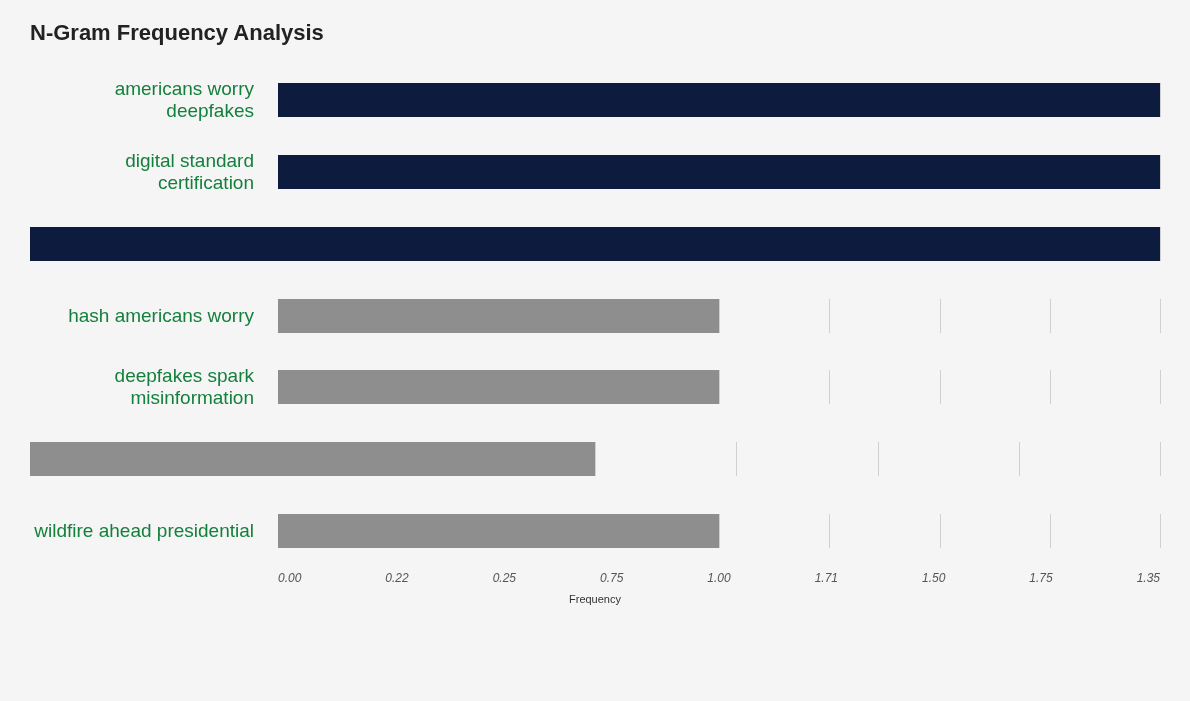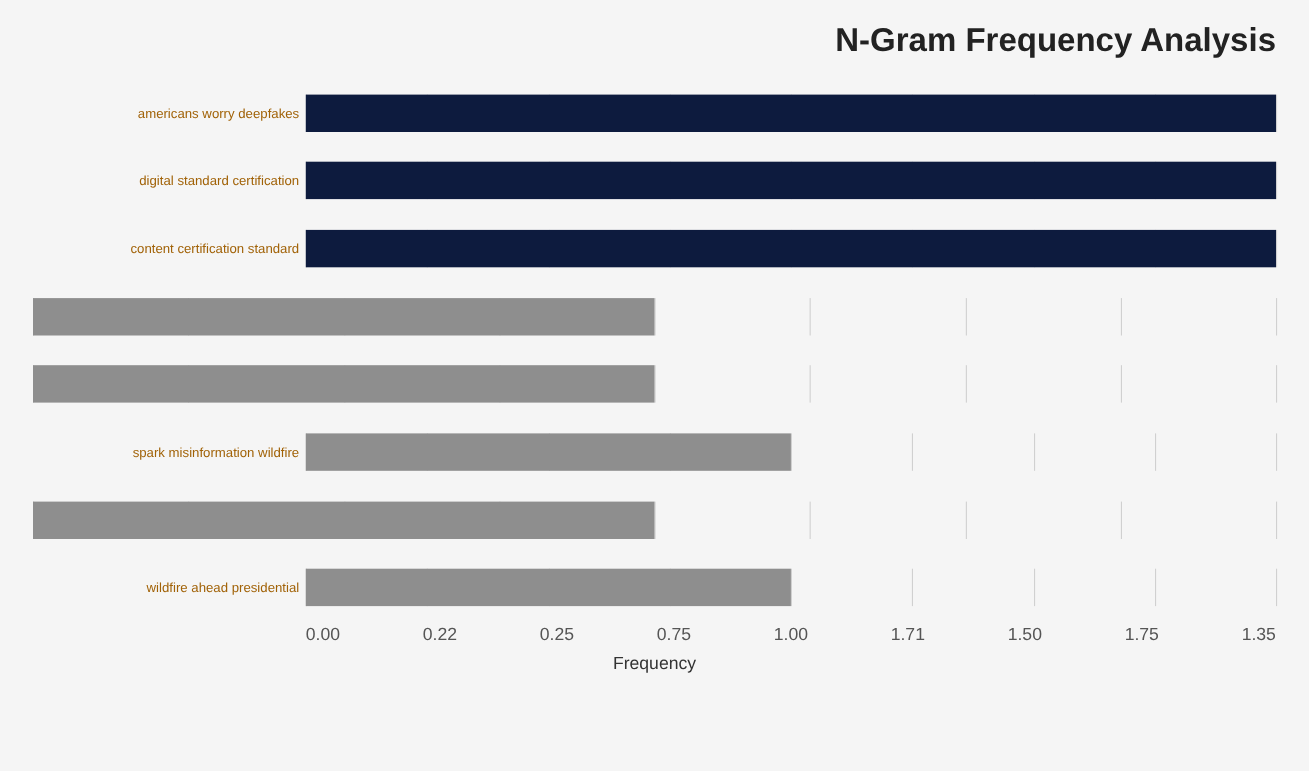--- a/index.html
+++ b/index.html
@@ -13,45 +13,45 @@
       justify-content: center;
     }
     .chart-container {
       width: 1190px;
       height: 701px;
       background: #f5f5f5;
       padding: 20px 30px 60px 30px;
       position: relative;
     }
     .chart-title {
-      text-align: right;
-      font-size: 30px;
+      text-align: left;
+      font-size: 22px;
       font-weight: bold;
       color: #222;
       margin-bottom: 18px;
     }
     .chart-area {
       display: flex;
       flex-direction: column;
       width: 100%;
       height: calc(100% - 80px);
       position: relative;
     }
     .bar-row {
       display: flex;
       align-items: center;
       flex: 1;
       min-height: 44px;
     }
     .bar-label {
       width: 248px;
       text-align: right;
-      padding-right: 6px;
-      font-size: 12px;
-      color: #a16207;
+      padding-right: 24px;
+      font-size: 19px;
+      color: #15803d;
       flex-shrink: 0;
     }
     .bar-track {
       flex: 1;
       position: relative;
       height: 34px;
       display: flex;
       align-items: center;
     }
     .bar-fill {
@@ -65,27 +65,28 @@
       background: #8e8e8e;
     }
     .x-axis-labels {
       display: flex;
       width: calc(100% - 248px);
       margin-left: 248px;
       justify-content: space-between;
       margin-top: 4px;
     }
     .x-tick {
-      font-size: 16px;
+      font-size: 12px;
       color: #555;
       text-align: right;
+      font-style: italic;
     }
     .x-axis-title {
       text-align: center;
-      font-size: 16px;
+      font-size: 11px;
       color: #333;
       margin-top: 8px;
     }
     .bars-wrapper {
       position: relative;
       flex: 1;
       display: flex;
       flex-direction: column;
     }
   </style>
@@ -121,64 +122,50 @@
             <div style="position: absolute; top: 0px; bottom: 0px; left: 37.5%; width: 1px; background: rgb(208, 208, 208); pointer-events: none;"></div>
             <div style="position: absolute; top: 0px; bottom: 0px; left: 50%; width: 1px; background: rgb(208, 208, 208); pointer-events: none;"></div>
             <div style="position: absolute; top: 0px; bottom: 0px; left: 62.5%; width: 1px; background: rgb(208, 208, 208); pointer-events: none;"></div>
             <div style="position: absolute; top: 0px; bottom: 0px; left: 75%; width: 1px; background: rgb(208, 208, 208); pointer-events: none;"></div>
             <div style="position: absolute; top: 0px; bottom: 0px; left: 87.5%; width: 1px; background: rgb(208, 208, 208); pointer-events: none;"></div>
             <div style="position: absolute; top: 0px; bottom: 0px; left: 100%; width: 1px; background: rgb(208, 208, 208); pointer-events: none;"></div>
             <div class="bar-fill dark-blue" style="width: 100%; position: relative; z-index: 1;"></div>
           </div>
         </div>
         <div class="bar-row">
-          <div class="bar-label">content certification standard</div>
           <div class="bar-track" style="position: relative;">
             <div style="position: absolute; top: 0px; bottom: 0px; left: 0%; width: 1px; background: rgb(208, 208, 208); pointer-events: none;"></div>
             <div style="position: absolute; top: 0px; bottom: 0px; left: 12.5%; width: 1px; background: rgb(208, 208, 208); pointer-events: none;"></div>
             <div style="position: absolute; top: 0px; bottom: 0px; left: 25%; width: 1px; background: rgb(208, 208, 208); pointer-events: none;"></div>
             <div style="position: absolute; top: 0px; bottom: 0px; left: 37.5%; width: 1px; background: rgb(208, 208, 208); pointer-events: none;"></div>
             <div style="position: absolute; top: 0px; bottom: 0px; left: 50%; width: 1px; background: rgb(208, 208, 208); pointer-events: none;"></div>
             <div style="position: absolute; top: 0px; bottom: 0px; left: 62.5%; width: 1px; background: rgb(208, 208, 208); pointer-events: none;"></div>
             <div style="position: absolute; top: 0px; bottom: 0px; left: 75%; width: 1px; background: rgb(208, 208, 208); pointer-events: none;"></div>
             <div style="position: absolute; top: 0px; bottom: 0px; left: 87.5%; width: 1px; background: rgb(208, 208, 208); pointer-events: none;"></div>
             <div style="position: absolute; top: 0px; bottom: 0px; left: 100%; width: 1px; background: rgb(208, 208, 208); pointer-events: none;"></div>
             <div class="bar-fill dark-blue" style="width: 100%; position: relative; z-index: 1;"></div>
           </div>
         </div>
         <div class="bar-row">
-          <div class="bar-track" style="position: relative;">
-            <div style="position: absolute; top: 0px; bottom: 0px; left: 0%; width: 1px; background: rgb(208, 208, 208); pointer-events: none;"></div>
-            <div style="position: absolute; top: 0px; bottom: 0px; left: 12.5%; width: 1px; background: rgb(208, 208, 208); pointer-events: none;"></div>
-            <div style="position: absolute; top: 0px; bottom: 0px; left: 25%; width: 1px; background: rgb(208, 208, 208); pointer-events: none;"></div>
-            <div style="position: absolute; top: 0px; bottom: 0px; left: 37.5%; width: 1px; background: rgb(208, 208, 208); pointer-events: none;"></div>
-            <div style="position: absolute; top: 0px; bottom: 0px; left: 50%; width: 1px; background: rgb(208, 208, 208); pointer-events: none;"></div>
-            <div style="position: absolute; top: 0px; bottom: 0px; left: 62.5%; width: 1px; background: rgb(208, 208, 208); pointer-events: none;"></div>
-            <div style="position: absolute; top: 0px; bottom: 0px; left: 75%; width: 1px; background: rgb(208, 208, 208); pointer-events: none;"></div>
-            <div style="position: absolute; top: 0px; bottom: 0px; left: 87.5%; width: 1px; background: rgb(208, 208, 208); pointer-events: none;"></div>
-            <div style="position: absolute; top: 0px; bottom: 0px; left: 100%; width: 1px; background: rgb(208, 208, 208); pointer-events: none;"></div>
-            <div class="bar-fill gray" style="width: 50%; position: relative; z-index: 1;"></div>
-          </div>
-        </div>
-        <div class="bar-row">
-          <div class="bar-track" style="position: relative;">
-            <div style="position: absolute; top: 0px; bottom: 0px; left: 0%; width: 1px; background: rgb(208, 208, 208); pointer-events: none;"></div>
-            <div style="position: absolute; top: 0px; bottom: 0px; left: 12.5%; width: 1px; background: rgb(208, 208, 208); pointer-events: none;"></div>
-            <div style="position: absolute; top: 0px; bottom: 0px; left: 25%; width: 1px; background: rgb(208, 208, 208); pointer-events: none;"></div>
-            <div style="position: absolute; top: 0px; bottom: 0px; left: 37.5%; width: 1px; background: rgb(208, 208, 208); pointer-events: none;"></div>
-            <div style="position: absolute; top: 0px; bottom: 0px; left: 50%; width: 1px; background: rgb(208, 208, 208); pointer-events: none;"></div>
-            <div style="position: absolute; top: 0px; bottom: 0px; left: 62.5%; width: 1px; background: rgb(208, 208, 208); pointer-events: none;"></div>
-            <div style="position: absolute; top: 0px; bottom: 0px; left: 75%; width: 1px; background: rgb(208, 208, 208); pointer-events: none;"></div>
-            <div style="position: absolute; top: 0px; bottom: 0px; left: 87.5%; width: 1px; background: rgb(208, 208, 208); pointer-events: none;"></div>
-            <div style="position: absolute; top: 0px; bottom: 0px; left: 100%; width: 1px; background: rgb(208, 208, 208); pointer-events: none;"></div>
-            <div class="bar-fill gray" style="width: 50%; position: relative; z-index: 1;"></div>
-          </div>
-        </div>
-        <div class="bar-row">
-          <div class="bar-label">spark misinformation wildfire</div>
+          <div class="bar-label">hash americans worry</div>
+          <div class="bar-track" style="position: relative;">
+            <div style="position: absolute; top: 0px; bottom: 0px; left: 0%; width: 1px; background: rgb(208, 208, 208); pointer-events: none;"></div>
+            <div style="position: absolute; top: 0px; bottom: 0px; left: 12.5%; width: 1px; background: rgb(208, 208, 208); pointer-events: none;"></div>
+            <div style="position: absolute; top: 0px; bottom: 0px; left: 25%; width: 1px; background: rgb(208, 208, 208); pointer-events: none;"></div>
+            <div style="position: absolute; top: 0px; bottom: 0px; left: 37.5%; width: 1px; background: rgb(208, 208, 208); pointer-events: none;"></div>
+            <div style="position: absolute; top: 0px; bottom: 0px; left: 50%; width: 1px; background: rgb(208, 208, 208); pointer-events: none;"></div>
+            <div style="position: absolute; top: 0px; bottom: 0px; left: 62.5%; width: 1px; background: rgb(208, 208, 208); pointer-events: none;"></div>
+            <div style="position: absolute; top: 0px; bottom: 0px; left: 75%; width: 1px; background: rgb(208, 208, 208); pointer-events: none;"></div>
+            <div style="position: absolute; top: 0px; bottom: 0px; left: 87.5%; width: 1px; background: rgb(208, 208, 208); pointer-events: none;"></div>
+            <div style="position: absolute; top: 0px; bottom: 0px; left: 100%; width: 1px; background: rgb(208, 208, 208); pointer-events: none;"></div>
+            <div class="bar-fill gray" style="width: 50%; position: relative; z-index: 1;"></div>
+          </div>
+        </div>
+        <div class="bar-row">
+          <div class="bar-label">deepfakes spark misinformation</div>
           <div class="bar-track" style="position: relative;">
             <div style="position: absolute; top: 0px; bottom: 0px; left: 0%; width: 1px; background: rgb(208, 208, 208); pointer-events: none;"></div>
             <div style="position: absolute; top: 0px; bottom: 0px; left: 12.5%; width: 1px; background: rgb(208, 208, 208); pointer-events: none;"></div>
             <div style="position: absolute; top: 0px; bottom: 0px; left: 25%; width: 1px; background: rgb(208, 208, 208); pointer-events: none;"></div>
             <div style="position: absolute; top: 0px; bottom: 0px; left: 37.5%; width: 1px; background: rgb(208, 208, 208); pointer-events: none;"></div>
             <div style="position: absolute; top: 0px; bottom: 0px; left: 50%; width: 1px; background: rgb(208, 208, 208); pointer-events: none;"></div>
             <div style="position: absolute; top: 0px; bottom: 0px; left: 62.5%; width: 1px; background: rgb(208, 208, 208); pointer-events: none;"></div>
             <div style="position: absolute; top: 0px; bottom: 0px; left: 75%; width: 1px; background: rgb(208, 208, 208); pointer-events: none;"></div>
             <div style="position: absolute; top: 0px; bottom: 0px; left: 87.5%; width: 1px; background: rgb(208, 208, 208); pointer-events: none;"></div>
             <div style="position: absolute; top: 0px; bottom: 0px; left: 100%; width: 1px; background: rgb(208, 208, 208); pointer-events: none;"></div>

